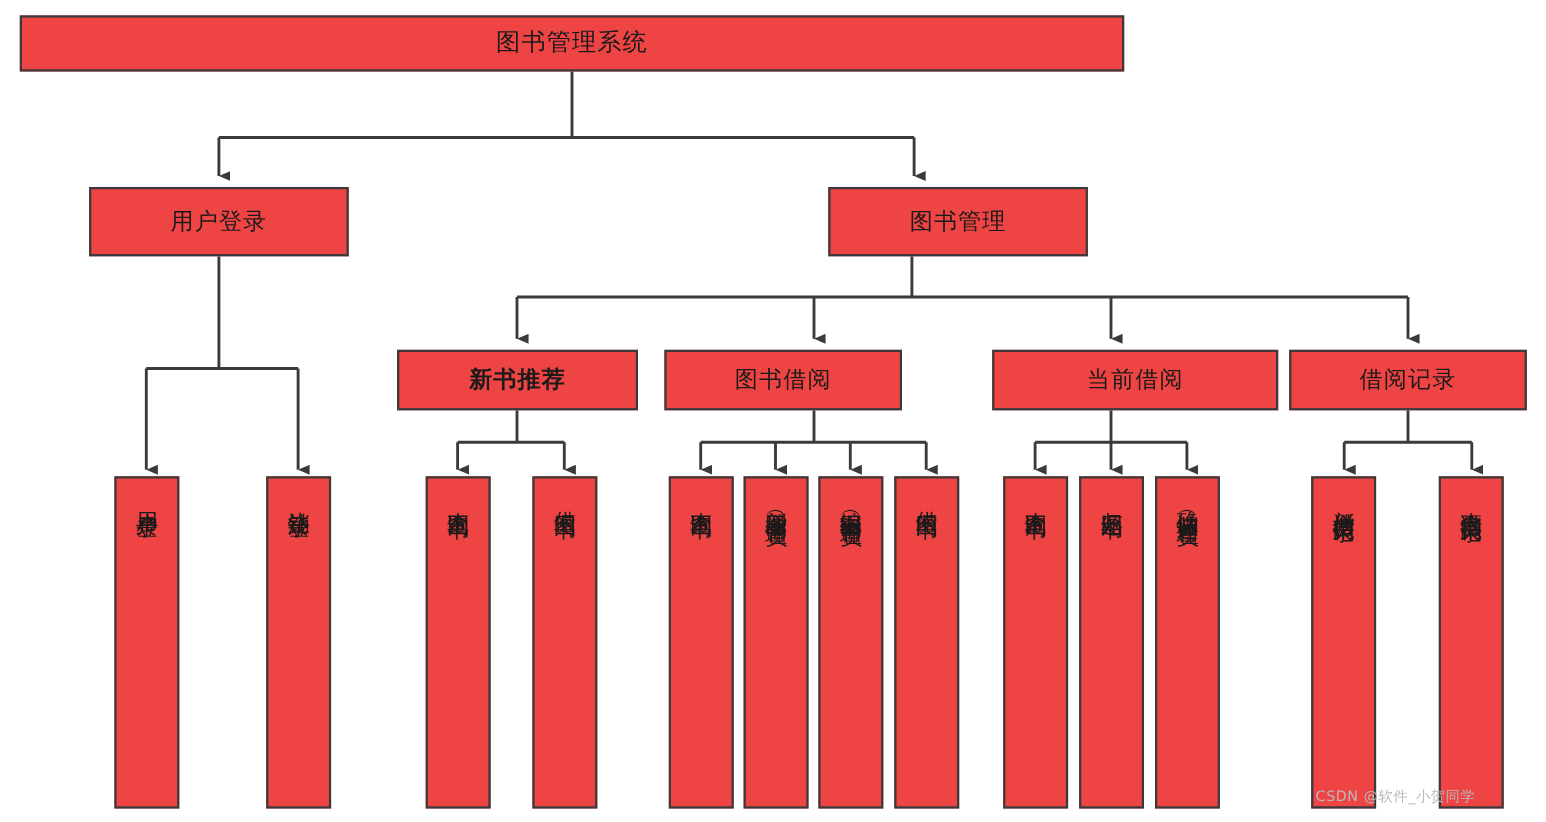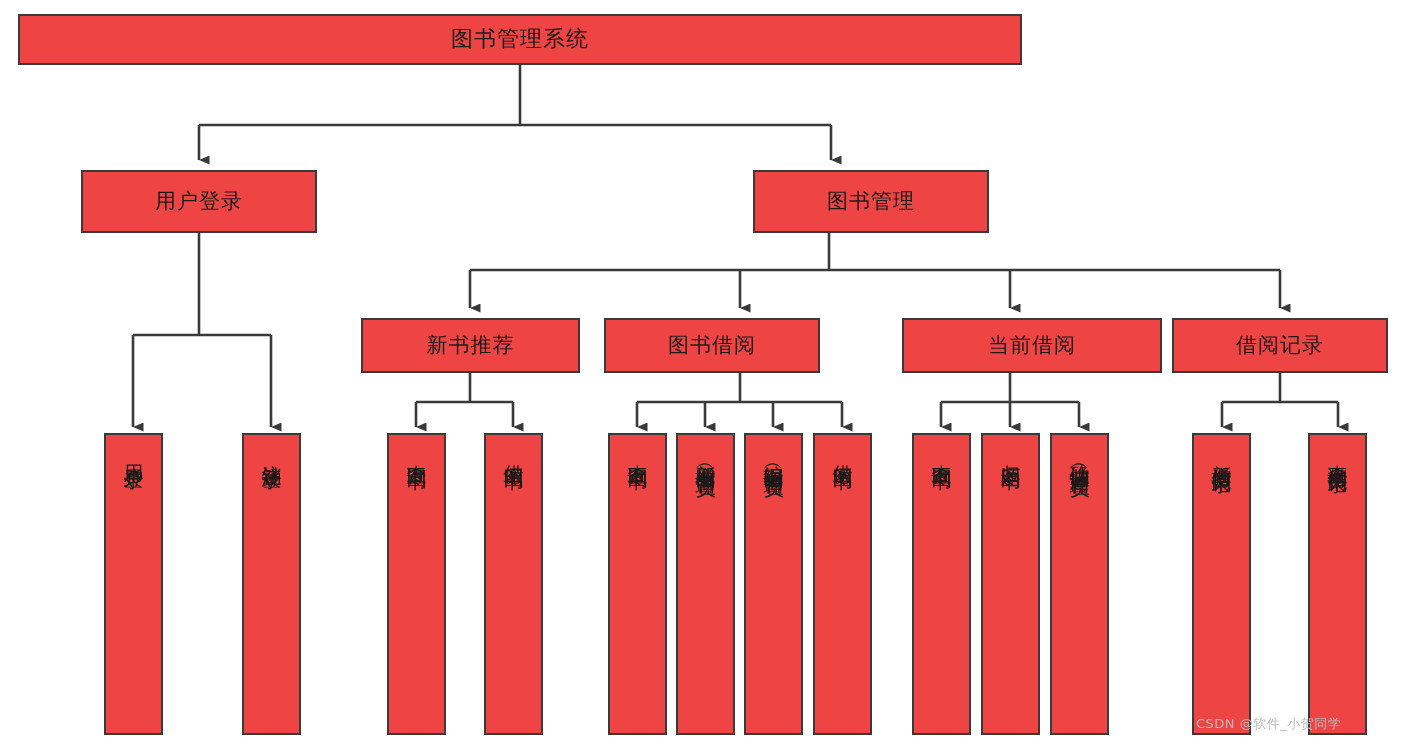--- a/index.html
+++ b/index.html
@@ -125,21 +125,21 @@
     <span>图书管理系统</span>
   </div>
 
   <div class="node h" style="left:81px; top:170px; width:236px; height:63px;">
     <span>用户登录</span>
   </div>
   <div class="node h" style="left:711px; top:170px; width:236px; height:63px;margin-left:42px;">
     <span>图书管理</span>
   </div>
 
-  <div class="node h" style="left:361px; top:318px; width:219px; height:55px;">
+  <div class="node h" style="left:361px; top:318px; width:219px; height:55px;font-weight:bold;">
     <span>新书推荐</span>
   </div>
   <div class="node h" style="left:604px; top:318px; width:216px; height:55px;">
     <span>图书借阅</span>
   </div>
   <div class="node h" style="left:902px; top:318px; width:260px; height:55px;">
     <span>当前借阅</span>
   </div>
   <div class="node h" style="left:1172px; top:318px; width:216px; height:55px;">
     <span>借阅记录</span>

